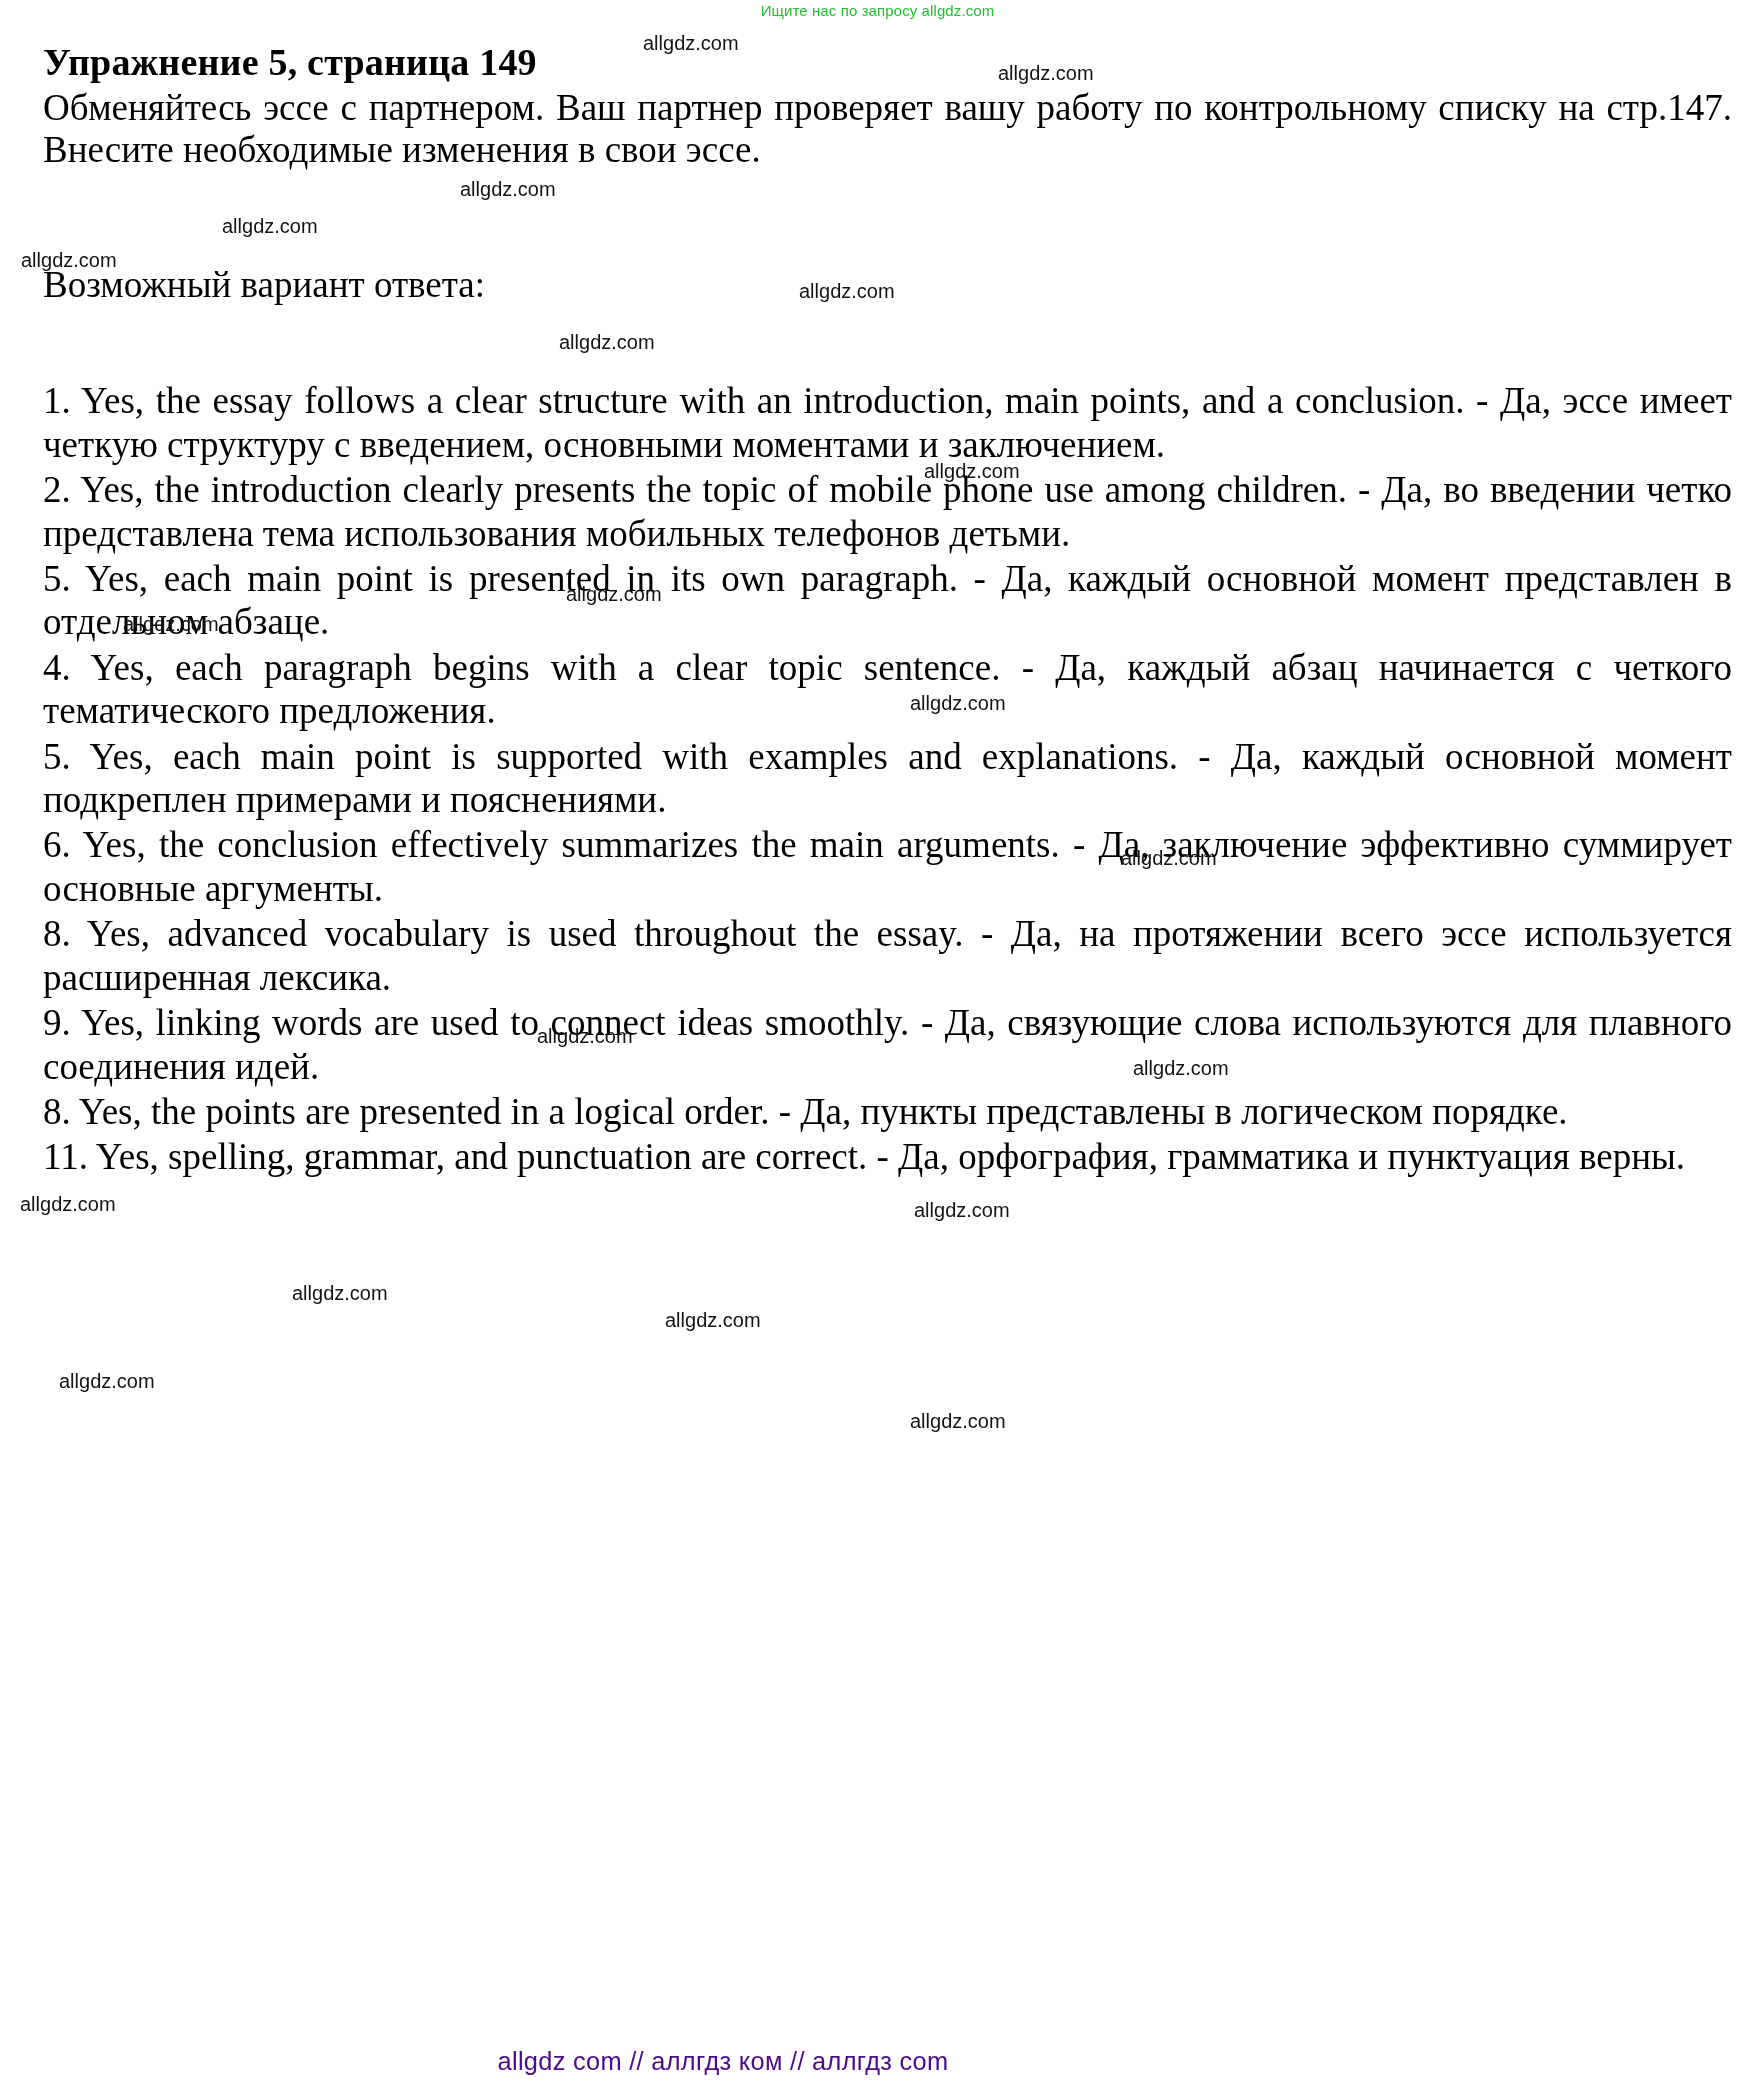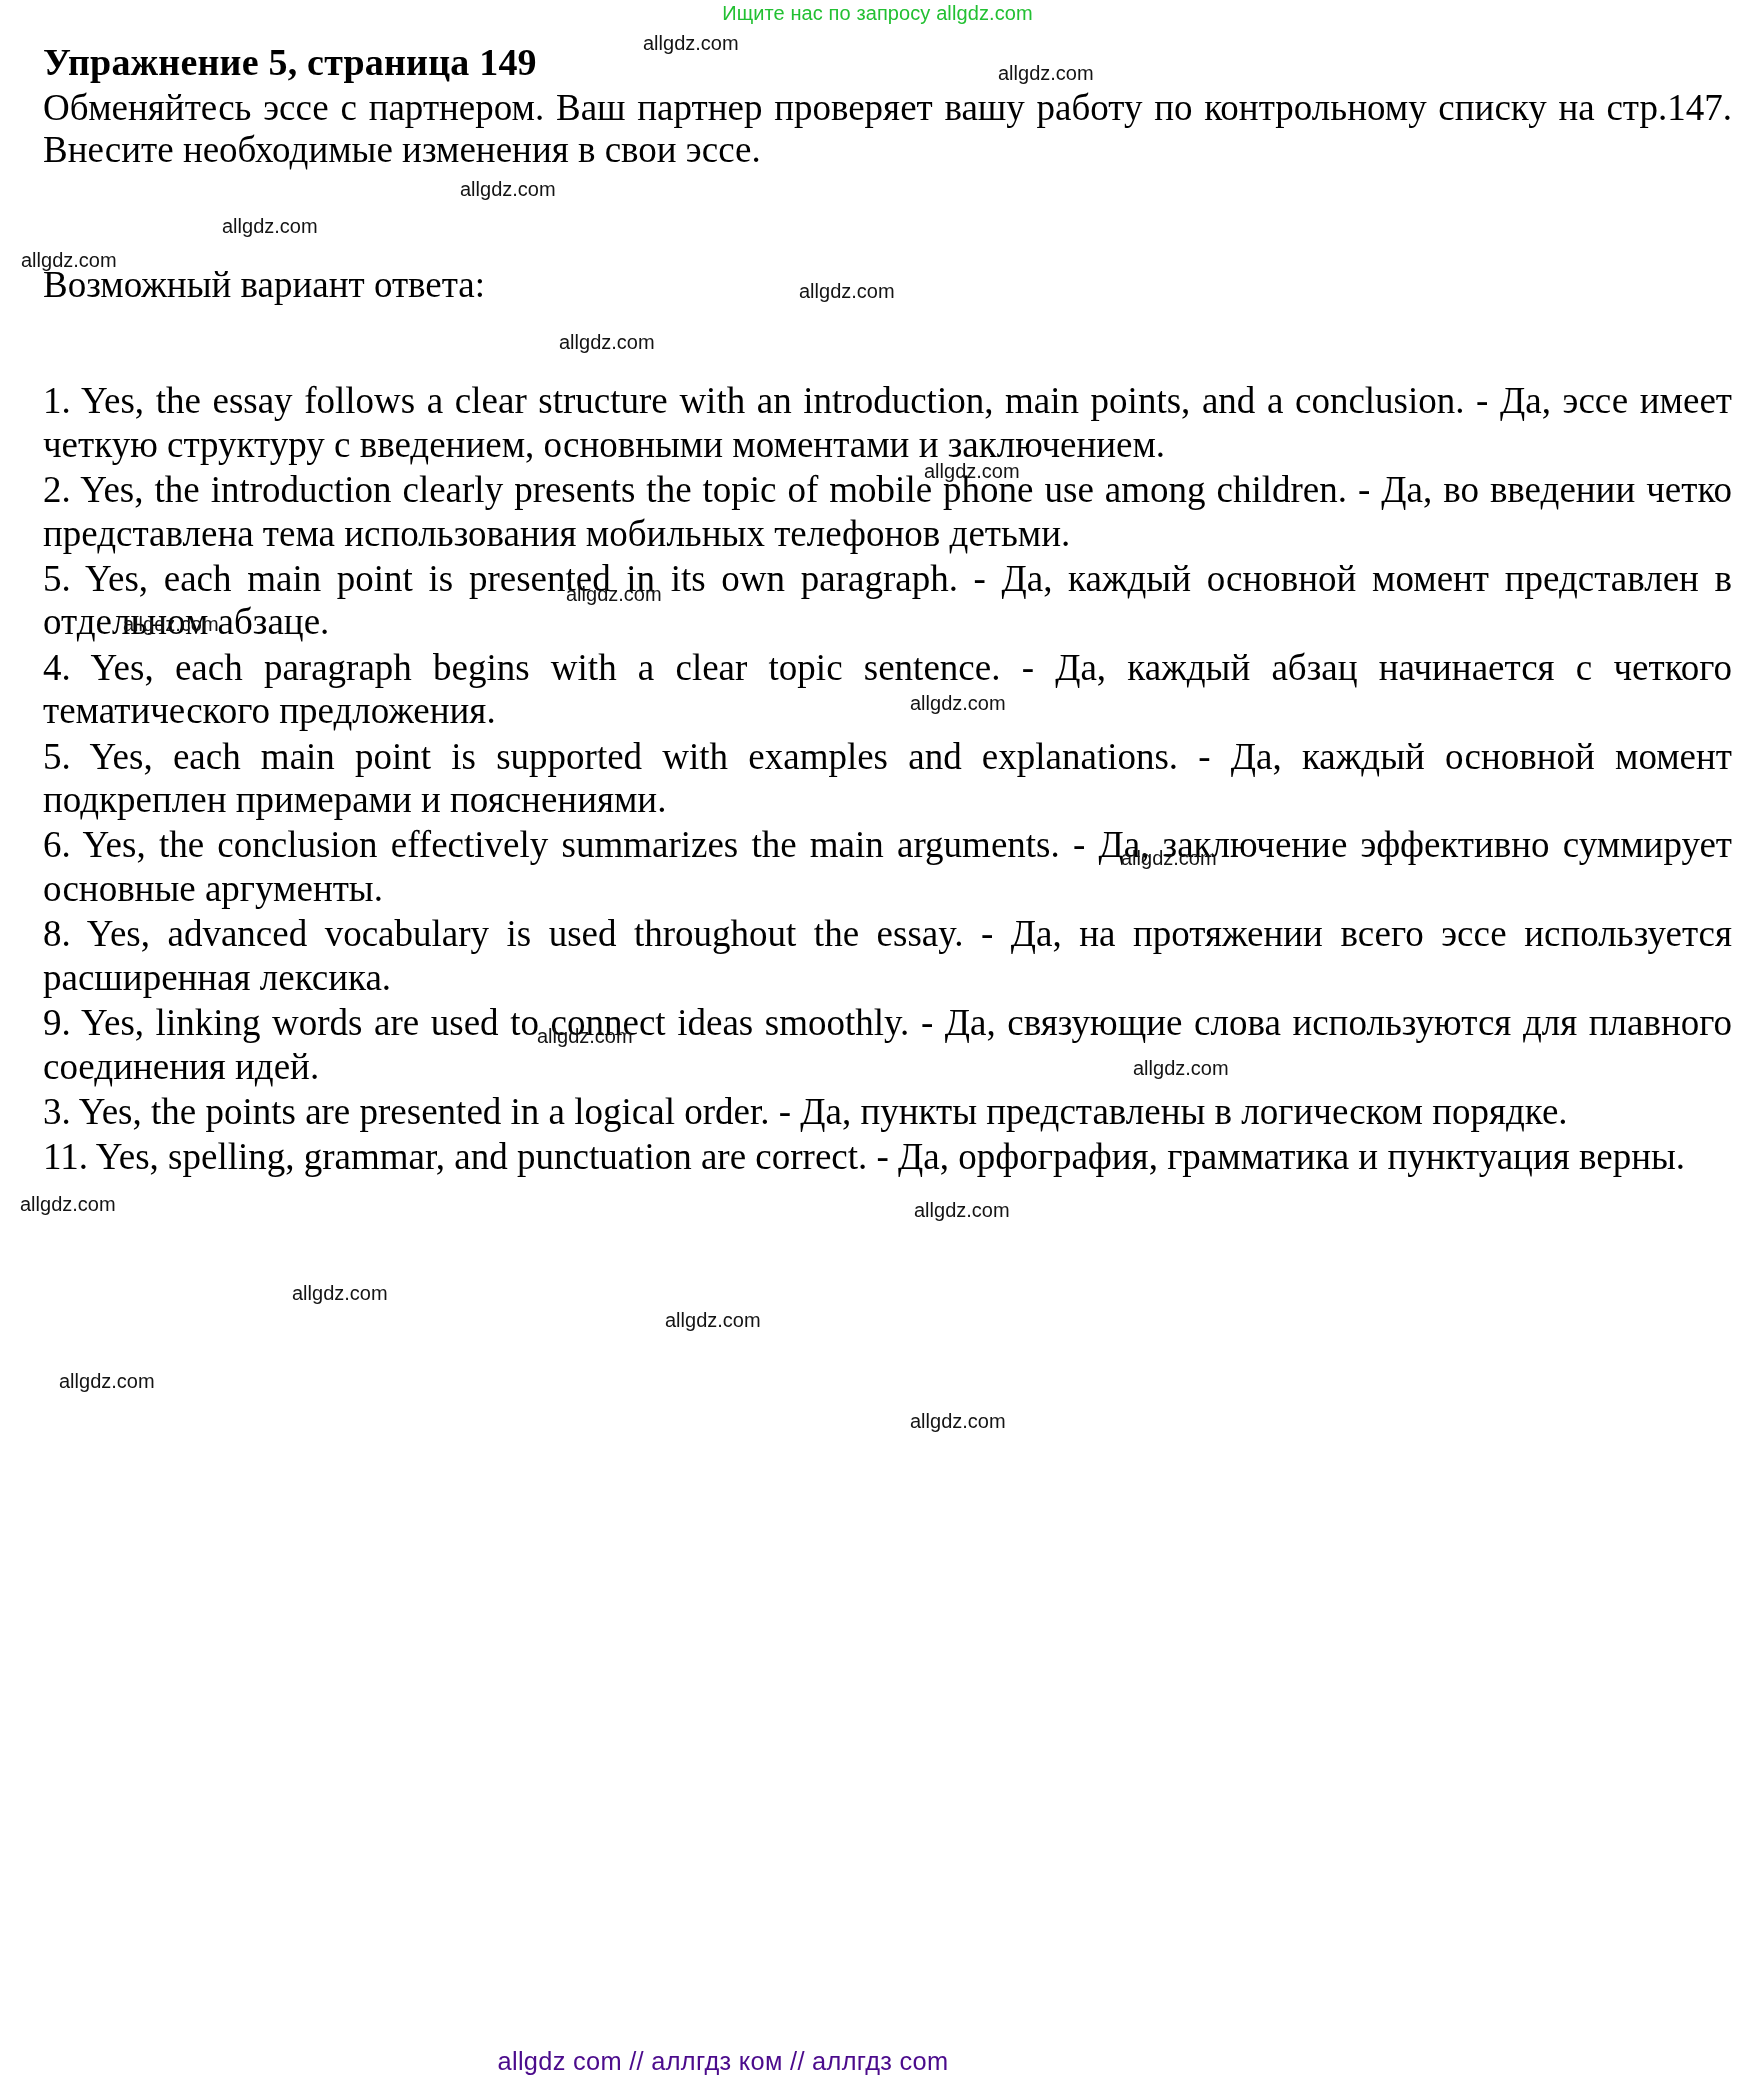--- a/index.html
+++ b/index.html
@@ -17,21 +17,21 @@
   }
 
   
   .promo-banner {
     position: absolute;
     top: 1.9px;
     left: 0;
     width: 1755px;
     text-align: center;
     font-family: "Liberation Sans", sans-serif;
-    font-size: 20px;
+    font-size: 15px;
     color: #22c032;
     letter-spacing: 0.1px;
     white-space: nowrap;
   }
 
   
   .doc {
     position: absolute;
     top: 0;
     left: 0;
@@ -124,21 +124,21 @@
 
     <div class="answers">
       <p class="answer-item">1. Yes, the essay follows a clear structure with an introduction, main points, and a conclusion. - Да, эссе имеет четкую структуру с введением, основными моментами и заключением.</p>
       <p class="answer-item">2. Yes, the introduction clearly presents the topic of mobile phone use among children. - Да, во введении четко представлена тема использования мобильных телефонов детьми.</p>
       <p class="answer-item">5. Yes, each main point is presented in its own paragraph. - Да, каждый основной момент представлен в отдельном абзаце.</p>
       <p class="answer-item">4. Yes, each paragraph begins with a clear topic sentence. - Да, каждый абзац начинается с четкого тематического предложения.</p>
       <p class="answer-item">5. Yes, each main point is supported with examples and explanations. - Да, каждый основной момент подкреплен примерами и пояснениями.</p>
       <p class="answer-item">6. Yes, the conclusion effectively summarizes the main arguments. - Да, заключение эффективно суммирует основные аргументы.</p>
       <p class="answer-item">8. Yes, advanced vocabulary is used throughout the essay. - Да, на протяжении всего эссе используется расширенная лексика.</p>
       <p class="answer-item">9. Yes, linking words are used to connect ideas smoothly. - Да, связующие слова используются для плавного соединения идей.</p>
-      <p class="answer-item">3. Yes, the points are presented in a logical order. - Да, пункты представлены в логическом порядке.</p>
+      <p class="answer-item">8. Yes, the points are presented in a logical order. - Да, пункты представлены в логическом порядке.</p>
       <p class="answer-item">11. Yes, spelling, grammar, and punctuation are correct. - Да, орфография, грамматика и пунктуация верны.</p>
     </div>
 
   </div>
 
   <div id="watermark-layer">
       <div class="wm" style="left: 643px; top: 32px;">allgdz.com</div>
       <div class="wm" style="left: 998px; top: 62px;">allgdz.com</div>
       <div class="wm" style="left: 460px; top: 178px;">allgdz.com</div>
       <div class="wm" style="left: 222px; top: 215px;">allgdz.com</div>

